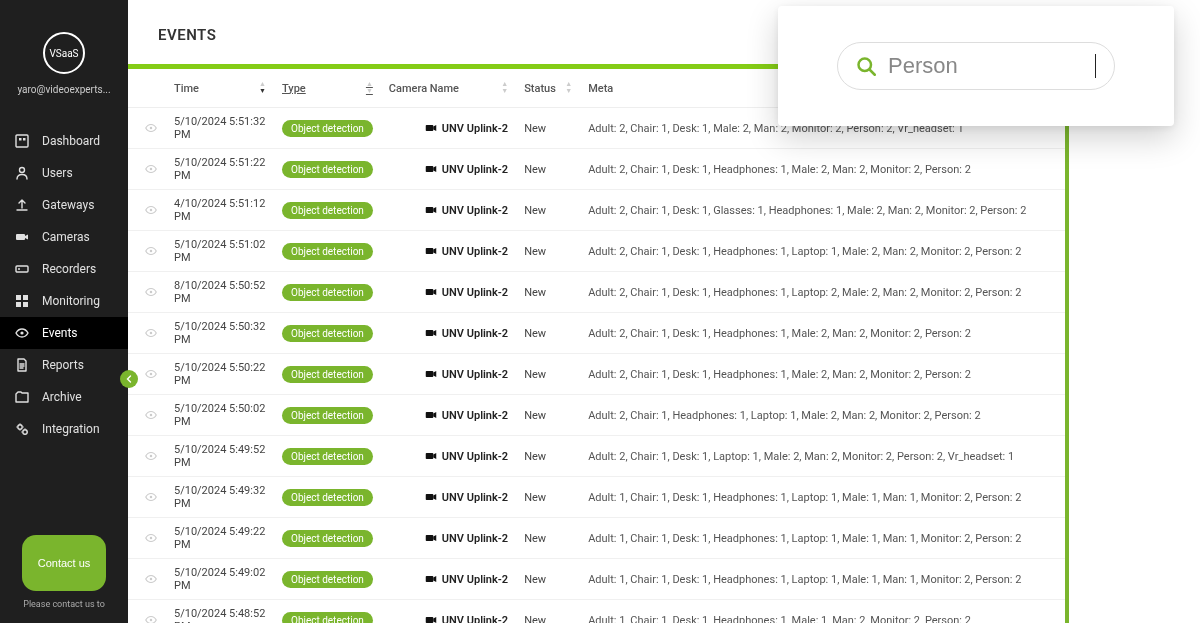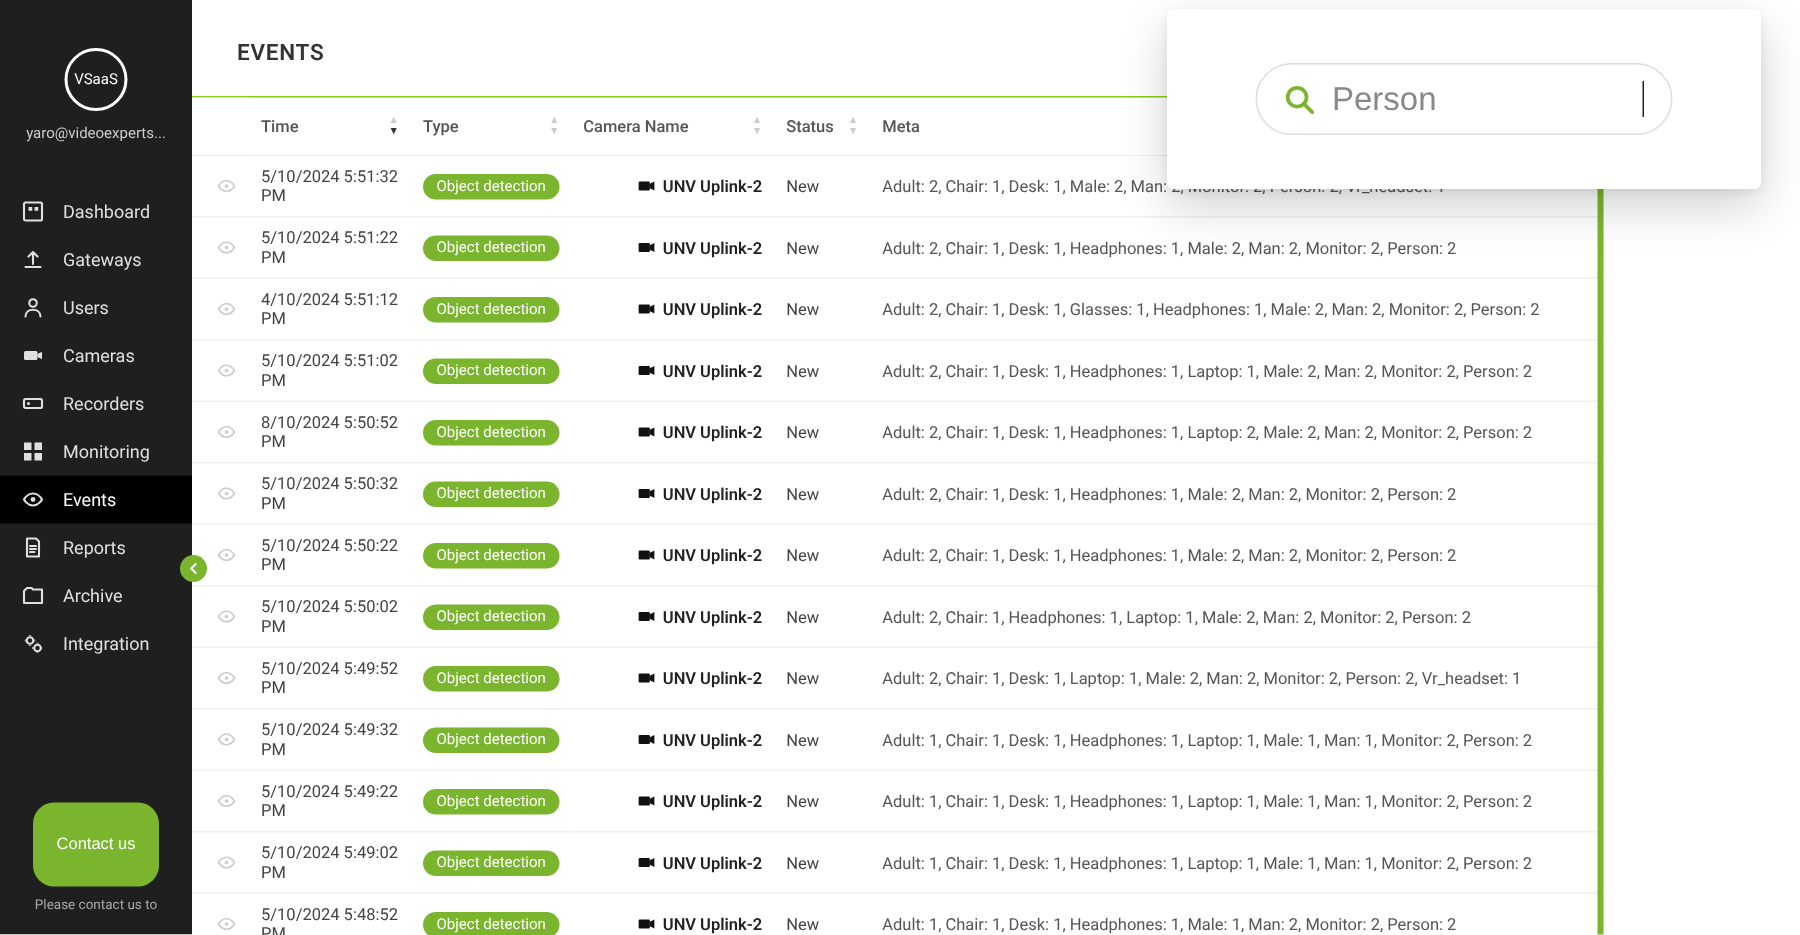--- a/index.html
+++ b/index.html
@@ -149,21 +149,21 @@
   color: #7ab52d;
   background: #fff;
   border-radius: 14px;
   padding: 4px 16px;
   font-size: 11px;
   cursor: pointer;
 }
 .table-wrap {
   flex: 1;
   overflow: auto;
-  border-top: 1px solid #84cc16;
+  border-top: 5px solid #84cc16;
   position: relative;
 }
 .table-scroll-accent {
   position: absolute;
   right: 0;
   top: 0;
   bottom: 0;
   width: 4px;
   background: #7ab52d;
 }
@@ -197,21 +197,21 @@
   margin-left: auto;
 }
 .sort-icons.active-down .down { color: #333; }
 tbody td {
   padding: 7px 8px;
   border-bottom: 1px solid #f0f0f0;
   vertical-align: middle;
 }
 .col-check { width: 30px; padding-left: 16px; }
 .col-time { width: 108px; }
-.col-type { width: 106px; }
+.col-type { width: 106px; text-decoration: underline; }
 .col-camera { width: 100px; }
 .col-status { width: 64px; }
 .eye-icon { color: #ccc; }
 .badge {
   background: #7ab52d;
   color: #fff;
   padding: 3px 9px;
   border-radius: 11px;
   font-size: 10px;
   display: inline-block;
@@ -290,33 +290,33 @@
               <rect x="2" y="2" width="12" height="12" rx="1" stroke="#e0e0e0" stroke-width="1.4" fill="none" stroke-linecap="round" stroke-linejoin="round"></rect>
               <rect x="5" y="5" width="2.5" height="2.5" fill="#e0e0e0"></rect>
               <rect x="9" y="5" width="2.5" height="2.5" fill="#e0e0e0"></rect>
             </svg>
           </span>
           <span>Dashboard</span>
         </div>
         <div class="nav-item">
           <span class="ico">
             <svg width="16" height="16" viewBox="0 0 16 16">
-              <path d="M8 11V3M5 6l3-3 3 3M3 13h10" stroke="#e0e0e0" stroke-width="1.4" fill="none" stroke-linecap="round" stroke-linejoin="round"></path>
-            </svg>
-          </span>
-          <span>Gateways</span>
-        </div>
-        <div class="nav-item">
-          <span class="ico">
-            <svg width="16" height="16" viewBox="0 0 16 16">
               <circle cx="8" cy="5" r="2.5" stroke="#e0e0e0" stroke-width="1.4" fill="none" stroke-linecap="round" stroke-linejoin="round"></circle>
               <path d="M3 14c0-3 2.2-4.5 5-4.5s5 1.5 5 4.5" stroke="#e0e0e0" stroke-width="1.4" fill="none" stroke-linecap="round" stroke-linejoin="round"></path>
             </svg>
           </span>
           <span>Users</span>
+        </div>
+        <div class="nav-item">
+          <span class="ico">
+            <svg width="16" height="16" viewBox="0 0 16 16">
+              <path d="M8 11V3M5 6l3-3 3 3M3 13h10" stroke="#e0e0e0" stroke-width="1.4" fill="none" stroke-linecap="round" stroke-linejoin="round"></path>
+            </svg>
+          </span>
+          <span>Gateways</span>
         </div>
         <div class="nav-item">
           <span class="ico">
             <svg width="16" height="16" viewBox="0 0 16 16">
               <rect x="2" y="5" width="9" height="6" rx="1" fill="#e0e0e0"></rect>
               <path d="M11 7l3-1.5v5L11 9z" fill="#e0e0e0"></path>
             </svg>
           </span>
           <span>Cameras</span>
         </div>

